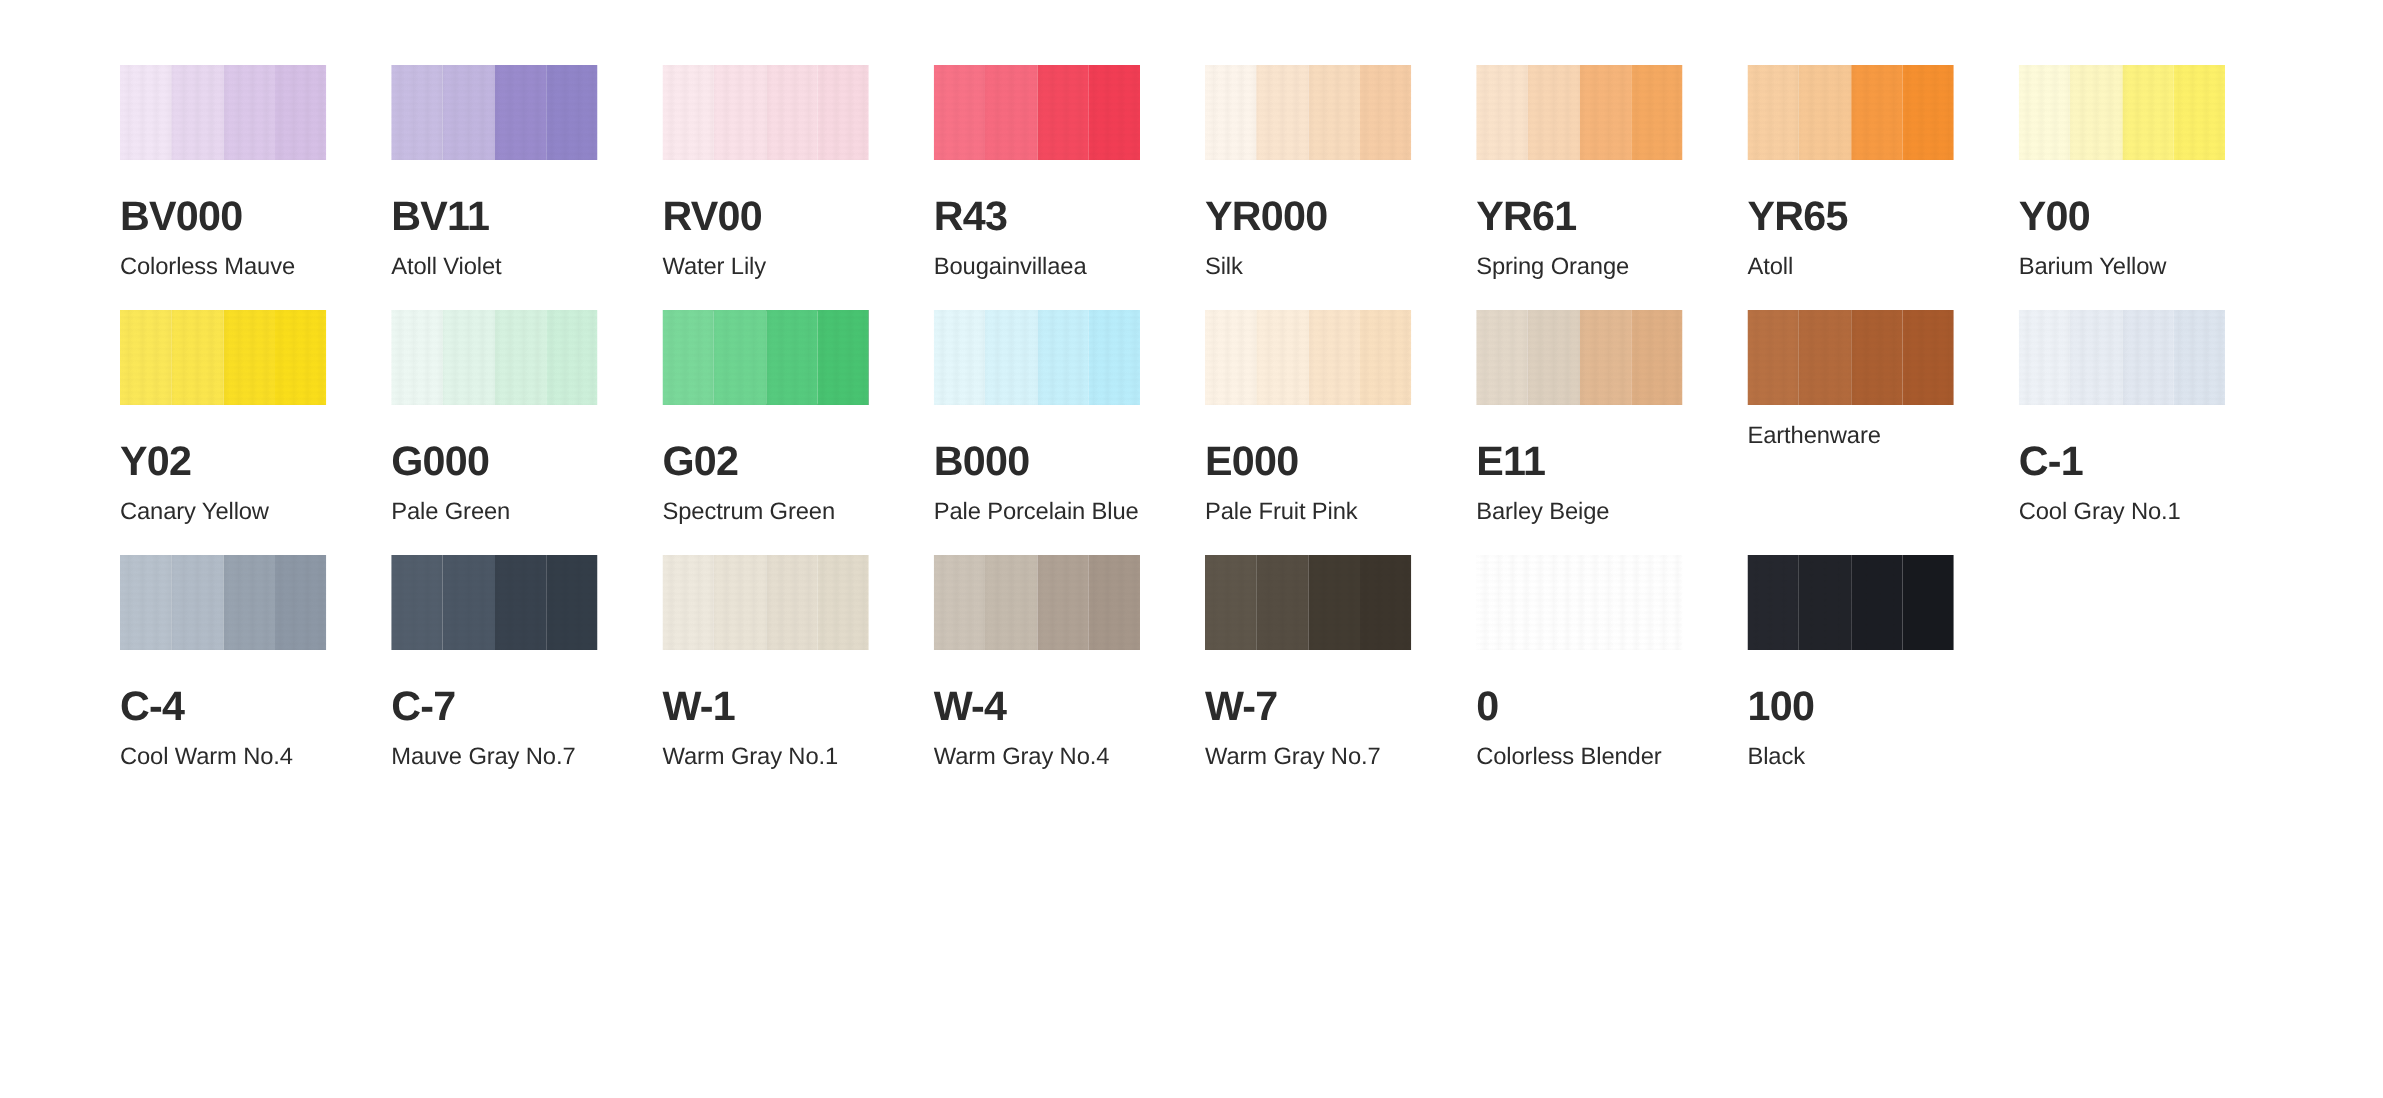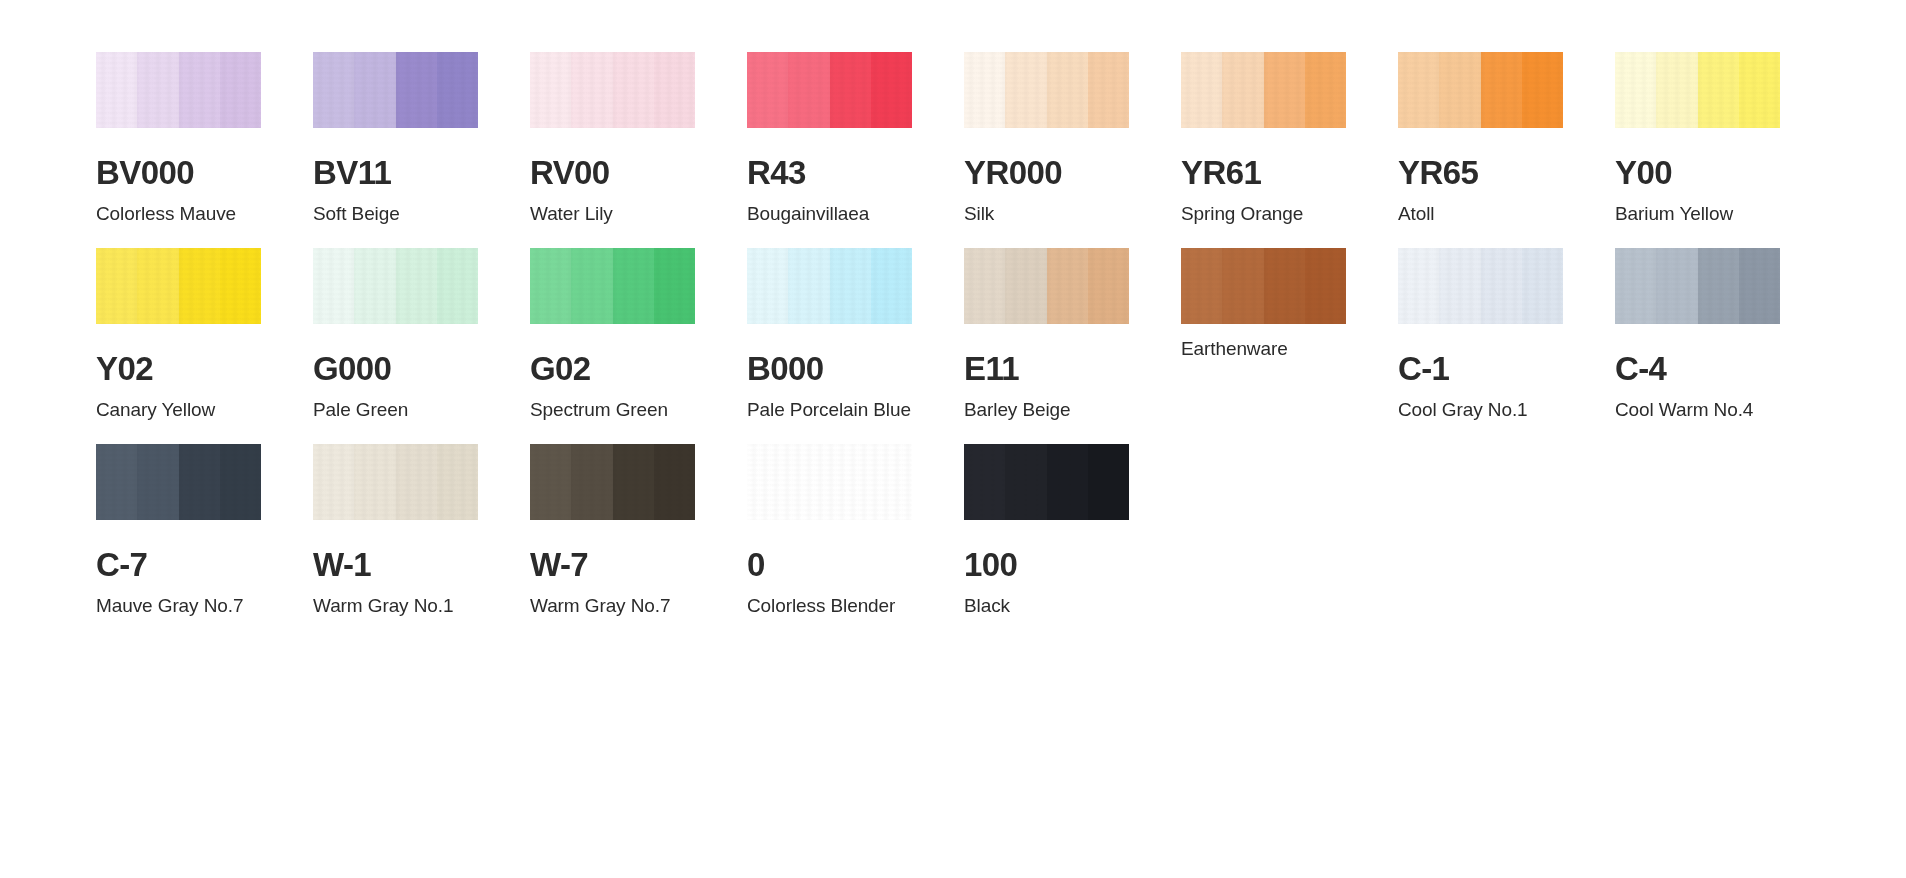--- a/index.html
+++ b/index.html
@@ -116,21 +116,21 @@
         <div class="swatch-name">Colorless Mauve</div>
       </div>
       <div class="swatch-cell">
         <div class="swatch-block">
           <div class="band" style="background: rgb(200, 189, 227);"></div>
           <div class="band" style="background: rgb(194, 182, 224);"></div>
           <div class="band" style="background: rgb(154, 139, 205);"></div>
           <div class="band" style="background: rgb(145, 133, 201);"></div>
         </div>
         <div class="swatch-code">BV11</div>
-        <div class="swatch-name">Soft Beige</div>
+        <div class="swatch-name">Atoll Violet</div>
       </div>
       <div class="swatch-cell">
         <div class="swatch-block">
           <div class="band" style="background: rgb(251, 233, 238);"></div>
           <div class="band" style="background: rgb(250, 226, 233);"></div>
           <div class="band" style="background: rgb(249, 221, 229);"></div>
           <div class="band" style="background: rgb(248, 217, 226);"></div>
         </div>
         <div class="swatch-code">RV00</div>
         <div class="swatch-name">Water Lily</div>
@@ -220,20 +220,30 @@
           <div class="band" style="background: rgb(228, 247, 251);"></div>
           <div class="band" style="background: rgb(216, 244, 251);"></div>
           <div class="band" style="background: rgb(198, 240, 251);"></div>
           <div class="band" style="background: rgb(185, 237, 251);"></div>
         </div>
         <div class="swatch-code">B000</div>
         <div class="swatch-name">Pale Porcelain Blue</div>
       </div>
       <div class="swatch-cell">
         <div class="swatch-block">
+          <div class="band" style="background: rgb(253, 243, 230);"></div>
+          <div class="band" style="background: rgb(252, 238, 220);"></div>
+          <div class="band" style="background: rgb(250, 229, 203);"></div>
+          <div class="band" style="background: rgb(249, 224, 192);"></div>
+        </div>
+        <div class="swatch-code">E000</div>
+        <div class="swatch-name">Pale Fruit Pink</div>
+      </div>
+      <div class="swatch-cell">
+        <div class="swatch-block">
           <div class="band" style="background: rgb(227, 216, 201);"></div>
           <div class="band" style="background: rgb(221, 208, 191);"></div>
           <div class="band" style="background: rgb(226, 185, 147);"></div>
           <div class="band" style="background: rgb(224, 176, 133);"></div>
         </div>
         <div class="swatch-code">E11</div>
         <div class="swatch-name">Barley Beige</div>
       </div>
       <div class="swatch-cell">
         <div class="swatch-block">
@@ -279,20 +289,30 @@
           <div class="band" style="background: rgb(238, 233, 222);"></div>
           <div class="band" style="background: rgb(234, 228, 215);"></div>
           <div class="band" style="background: rgb(229, 222, 208);"></div>
           <div class="band" style="background: rgb(226, 219, 203);"></div>
         </div>
         <div class="swatch-code">W-1</div>
         <div class="swatch-name">Warm Gray No.1</div>
       </div>
       <div class="swatch-cell">
         <div class="swatch-block">
+          <div class="band" style="background: rgb(205, 196, 184);"></div>
+          <div class="band" style="background: rgb(197, 187, 174);"></div>
+          <div class="band" style="background: rgb(176, 162, 149);"></div>
+          <div class="band" style="background: rgb(166, 151, 138);"></div>
+        </div>
+        <div class="swatch-code">W-4</div>
+        <div class="swatch-name">Warm Gray No.4</div>
+      </div>
+      <div class="swatch-cell">
+        <div class="swatch-block">
           <div class="band" style="background: rgb(94, 86, 74);"></div>
           <div class="band" style="background: rgb(85, 77, 66);"></div>
           <div class="band" style="background: rgb(66, 59, 49);"></div>
           <div class="band" style="background: rgb(60, 53, 44);"></div>
         </div>
         <div class="swatch-code">W-7</div>
         <div class="swatch-name">Warm Gray No.7</div>
       </div>
       <div class="swatch-cell">
         <div class="swatch-block empty"></div>

